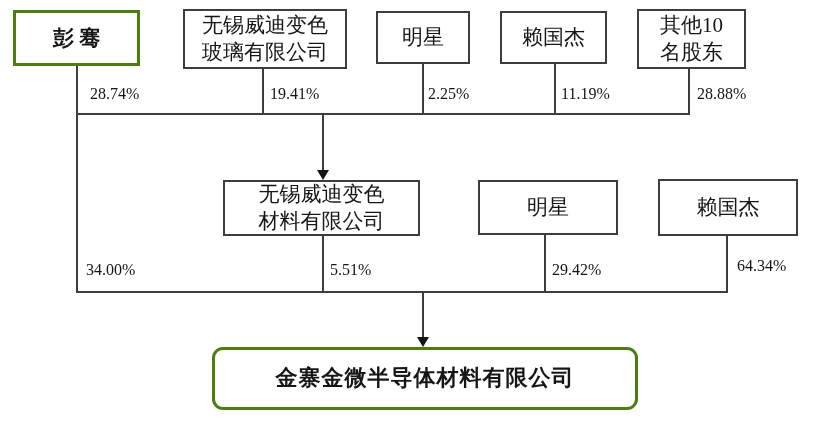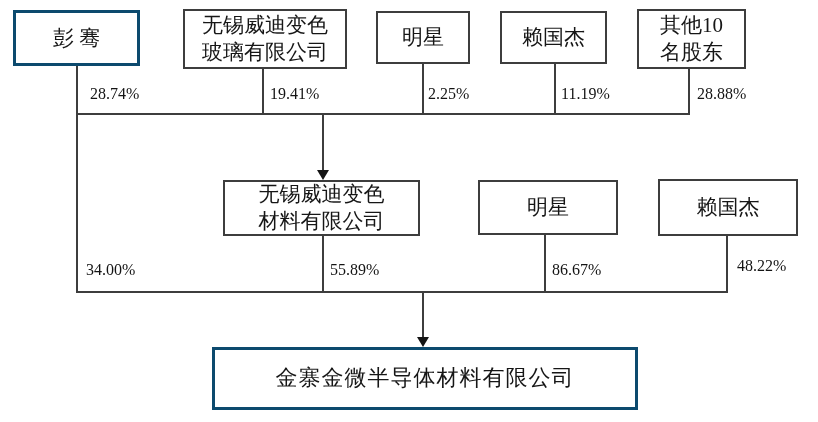--- a/index.html
+++ b/index.html
@@ -20,22 +20,22 @@
     display: flex;
     align-items: center;
     justify-content: center;
     text-align: center;
     white-space: pre-line;
     font-size: 21px;
     line-height: 1.28;
     color: #161616;
   }
   .node.emph {
-    border: 3px solid #0c4a6e;
-    font-weight: normal;
+    border: 3px solid #4d7c0f;
+    font-weight: bold;
   }
   .node.target {
     font-size: 22px;
     letter-spacing: 1px;
   }
   .line {
     position: absolute;
     background: #3d3d3d;
   }
   .pct {
@@ -94,22 +94,22 @@
 
   <div class="node" style="left:658px; top:179px; width:140px; height:57px;">赖国杰</div>
 
   <div class="line" style="left:322px; top:234px; width:2px; height:57px;"></div>
   <div class="line" style="left:544px; top:233px; width:2px; height:58px;"></div>
   <div class="line" style="left:726px; top:234px; width:2px; height:57px;"></div>
 
   <div class="line" style="left:76px; top:291px; width:652px; height:2px;"></div>
 
   <div class="pct" style="left:86px; top:261px;">34.00%</div>
-  <div class="pct" style="left:330px; top:261px;">55.89%</div>
-  <div class="pct" style="left:552px; top:261px;">86.67%</div>
-  <div class="pct" style="left:737px; top:257px;">48.22%</div>
+  <div class="pct" style="left:330px; top:261px;">5.51%</div>
+  <div class="pct" style="left:552px; top:261px;">29.42%</div>
+  <div class="pct" style="left:737px; top:257px;">64.34%</div>
 
   <div class="line" style="left:422px; top:291px; width:2px; height:48px;"></div>
   <div class="arrowhead" style="left:417px; top:337px;"></div>
 
-  <div class="node emph target" style="left:212px; top:347px; width:426px; height:63px;">金寨金微半导体材料有限公司</div>
+  <div class="node emph target" style="left:212px; top:347px; width:426px; height:63px;border-radius:11px;">金寨金微半导体材料有限公司</div>
 
 </div>
 
 </body></html>

